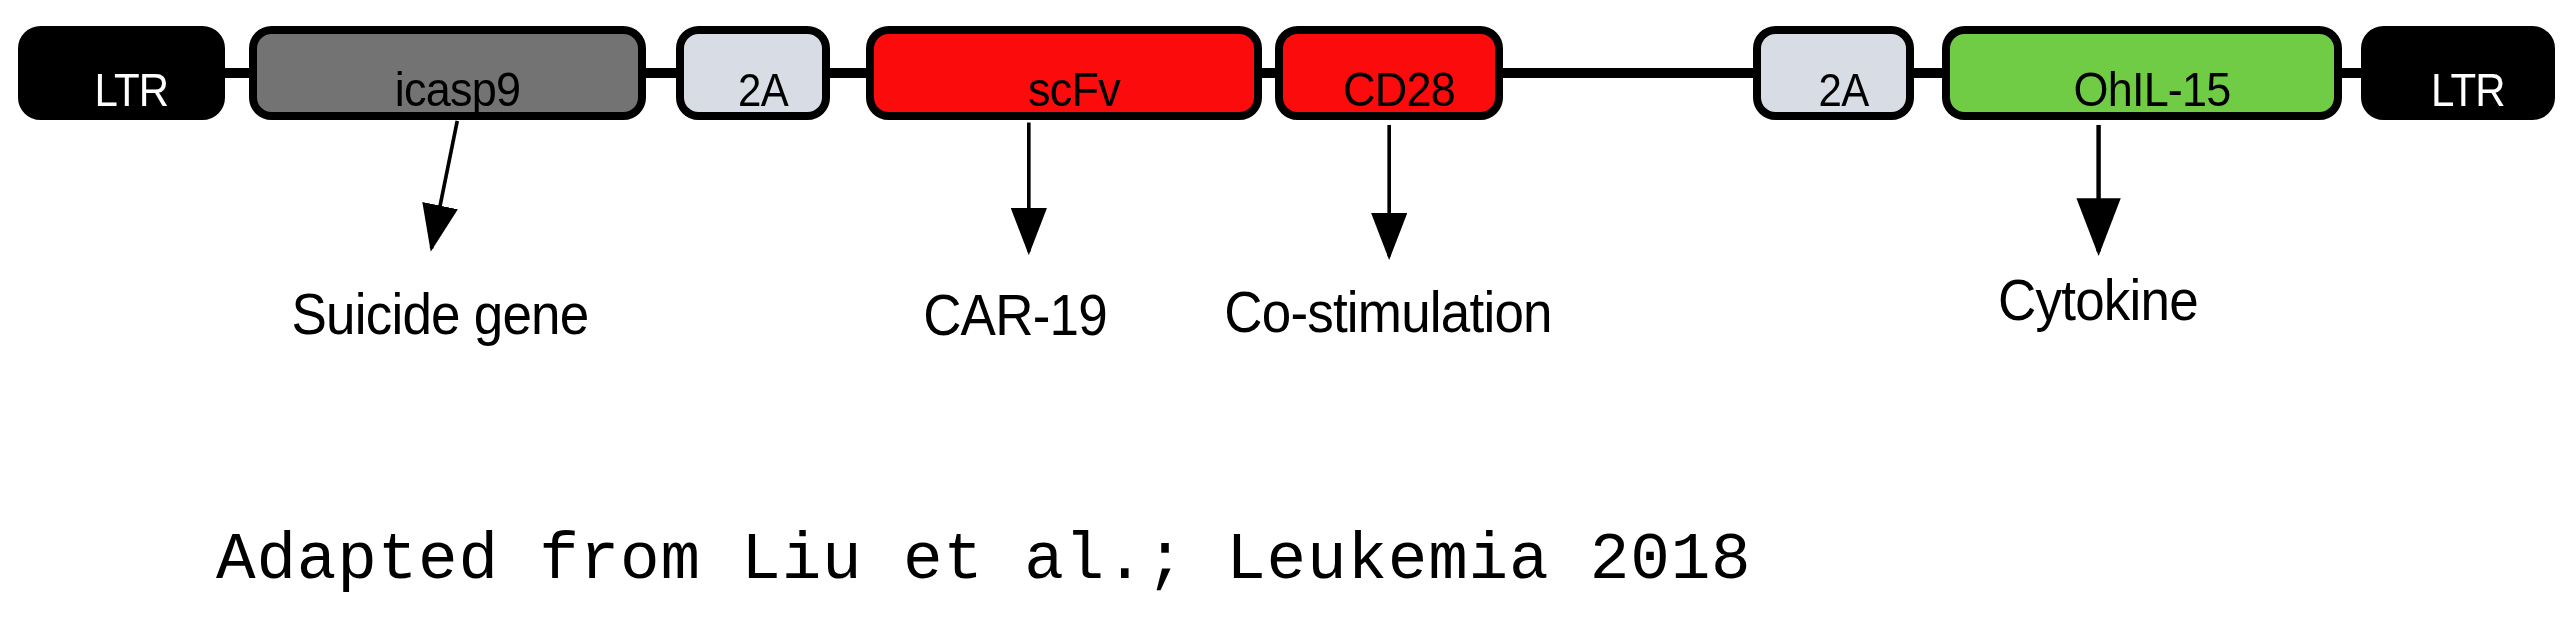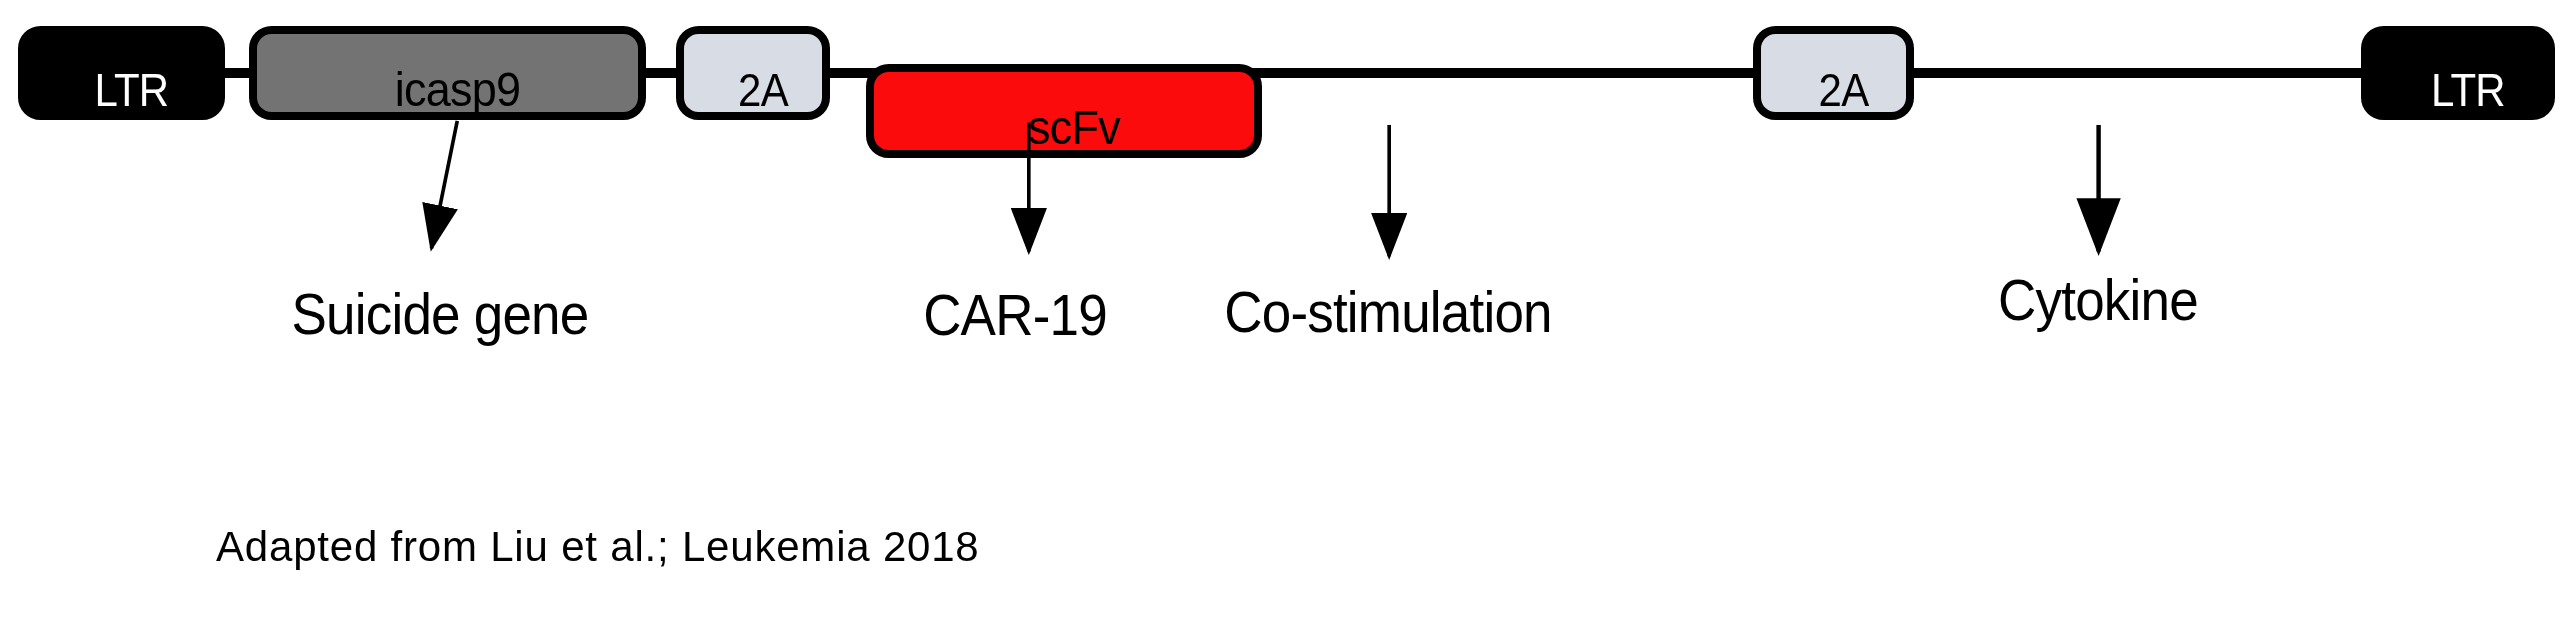--- a/index.html
+++ b/index.html
@@ -82,22 +82,22 @@
   .ann-1 { left: 440px;  top: 284px; }
   .ann-2 { left: 1015px; top: 285px; }
   .ann-3 { left: 1388px; top: 282px; }
   .ann-4 { left: 2098px; top: 270px; }
 
   
   .citation {
     position: absolute;
     left: 216px;
     top: 523px;
-    font-family: Liberation Sans, sans-serif;
-    font-size: 42px;
+    font-family: Liberation Mono, monospace;
+    font-size: 66px;
     letter-spacing: 0.8px;
     color: #000000;
     white-space: nowrap;
     z-index: 3;
   }
 </style>
 </head>
 <body>
 
 <div class="canvas">
@@ -109,30 +109,36 @@
   </div>
 
   <div class="segment seg-2" style="background-color: #737373;">
     <span class="seg-label" style="color: rgb(0, 0, 0);">icasp9</span>
   </div>
 
   <div class="segment seg-3" style="background-color: rgb(216, 220, 228);">
     <span class="seg-label" style="color: rgb(0, 0, 0);">2A</span>
   </div>
 
-  <div class="segment seg-4" style="background-color: rgb(251, 11, 11); margin-top: 38px;">
+  <div class="segment seg-4" style="background-color: rgb(251, 11, 11);">
     <span class="seg-label" style="color: rgb(0, 0, 0);">scFv</span>
   </div>
 
+  <div class="segment seg-5" style="background-color: rgb(251, 11, 11);">
+    <span class="seg-label" style="color: rgb(0, 0, 0);">CD28</span>
+  </div>
 
 
   <div class="segment seg-7" style="background-color: rgb(216, 220, 228);">
     <span class="seg-label" style="color: rgb(0, 0, 0);">2A</span>
   </div>
 
+  <div class="segment seg-8" style="background-color: rgb(111, 204, 68);">
+    <span class="seg-label" style="color: rgb(0, 0, 0);">OhIL-15</span>
+  </div>
 
   <div class="segment seg-9" style="background-color: rgb(0, 0, 0);">
     <span class="seg-label" style="color: rgb(255, 255, 255);">LTR</span>
   </div>
 
   <svg class="arrow-layer" viewBox="0 0 3193 779" xmlns="http://www.w3.org/2000/svg">
     <defs>
       <marker id="ah" viewBox="0 0 13 10" refX="12" refY="5" markerWidth="13" markerHeight="10" orient="auto" markerUnits="strokeWidth">
         <path d="M0,0 L13,5 L0,10 z" fill="#000000"></path>
       </marker>

